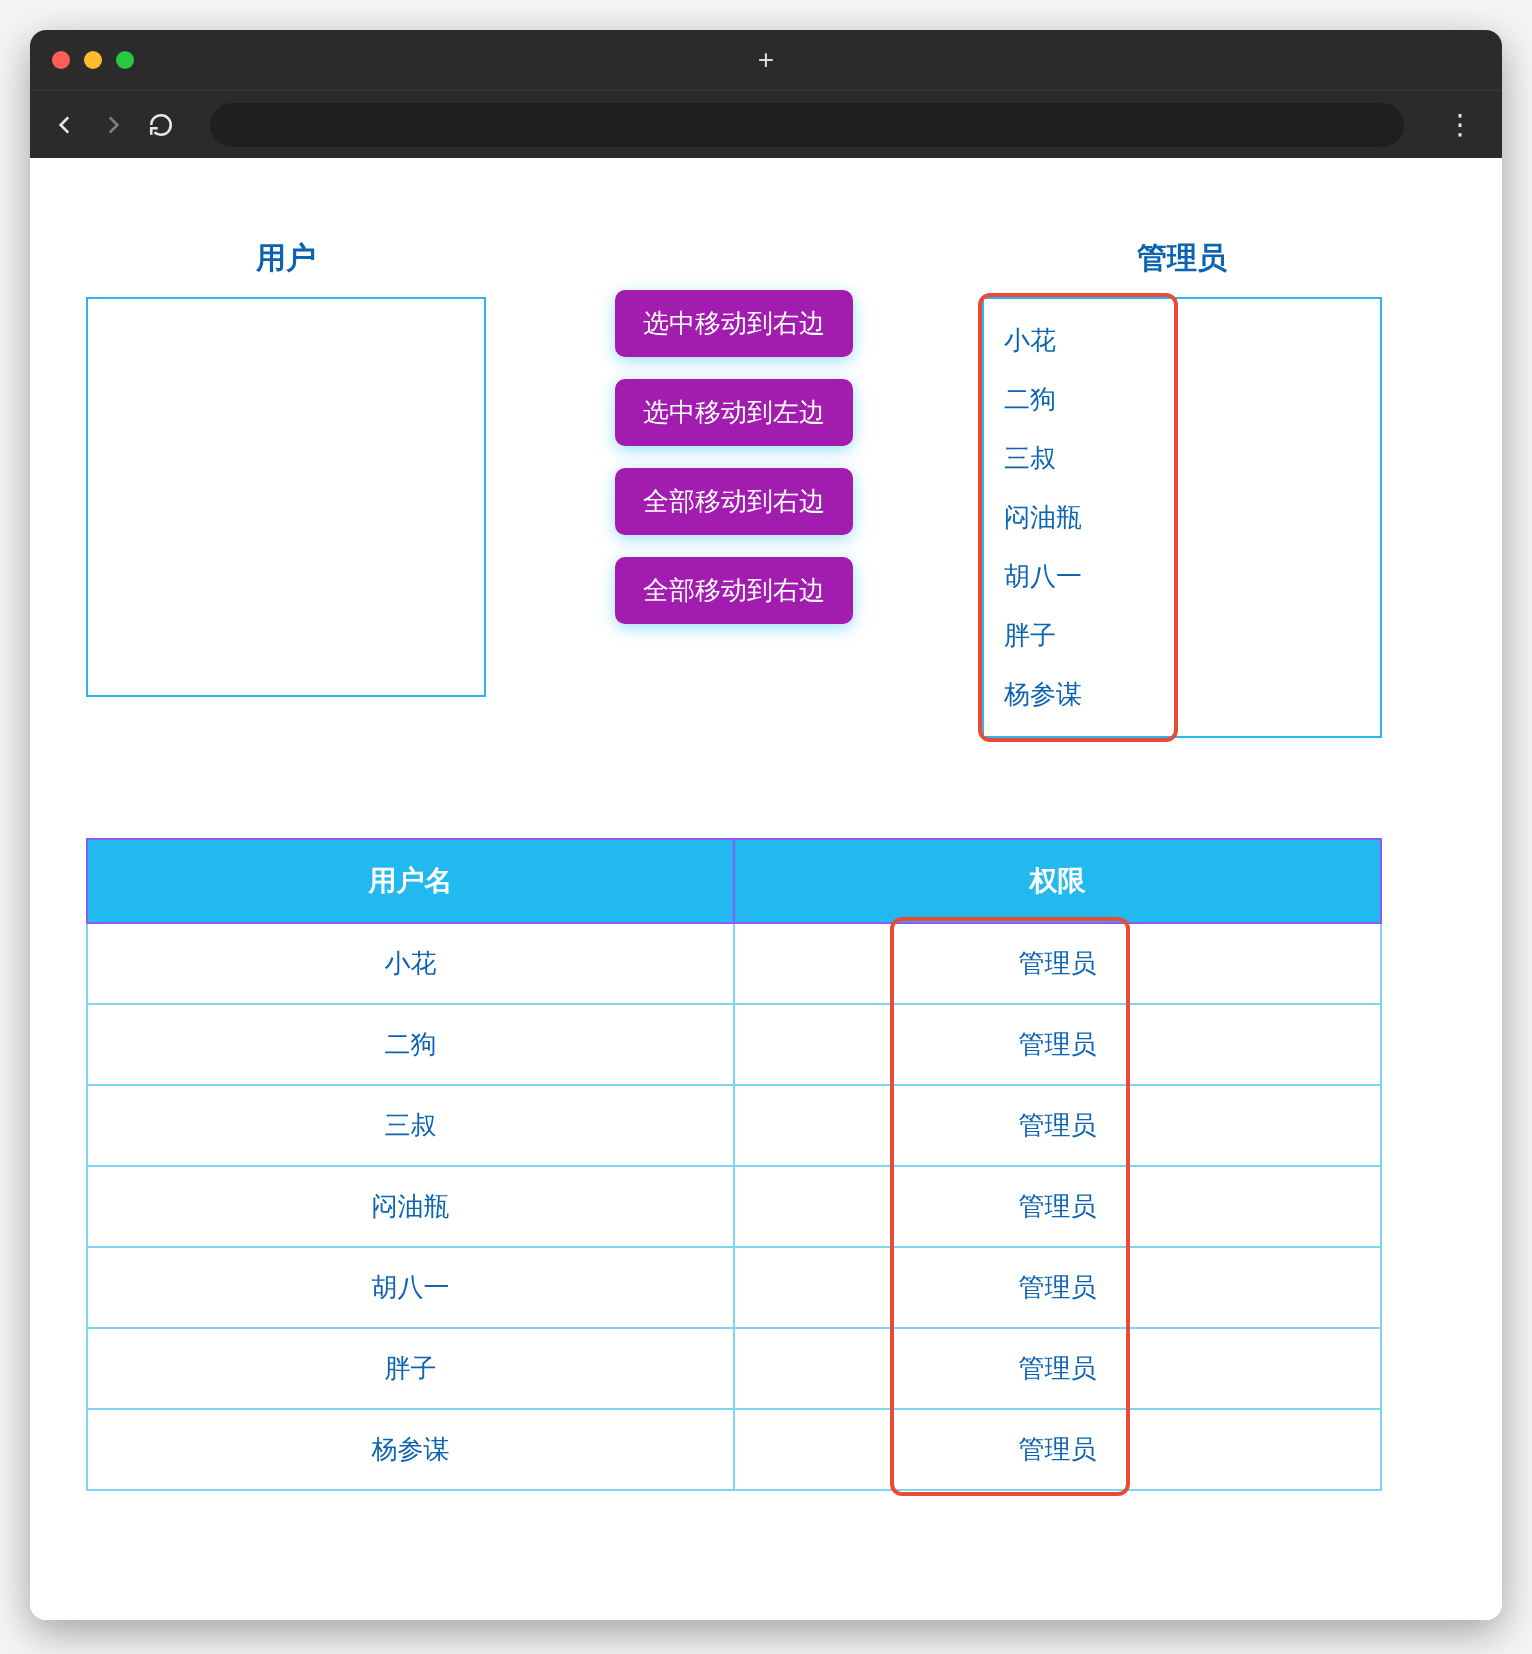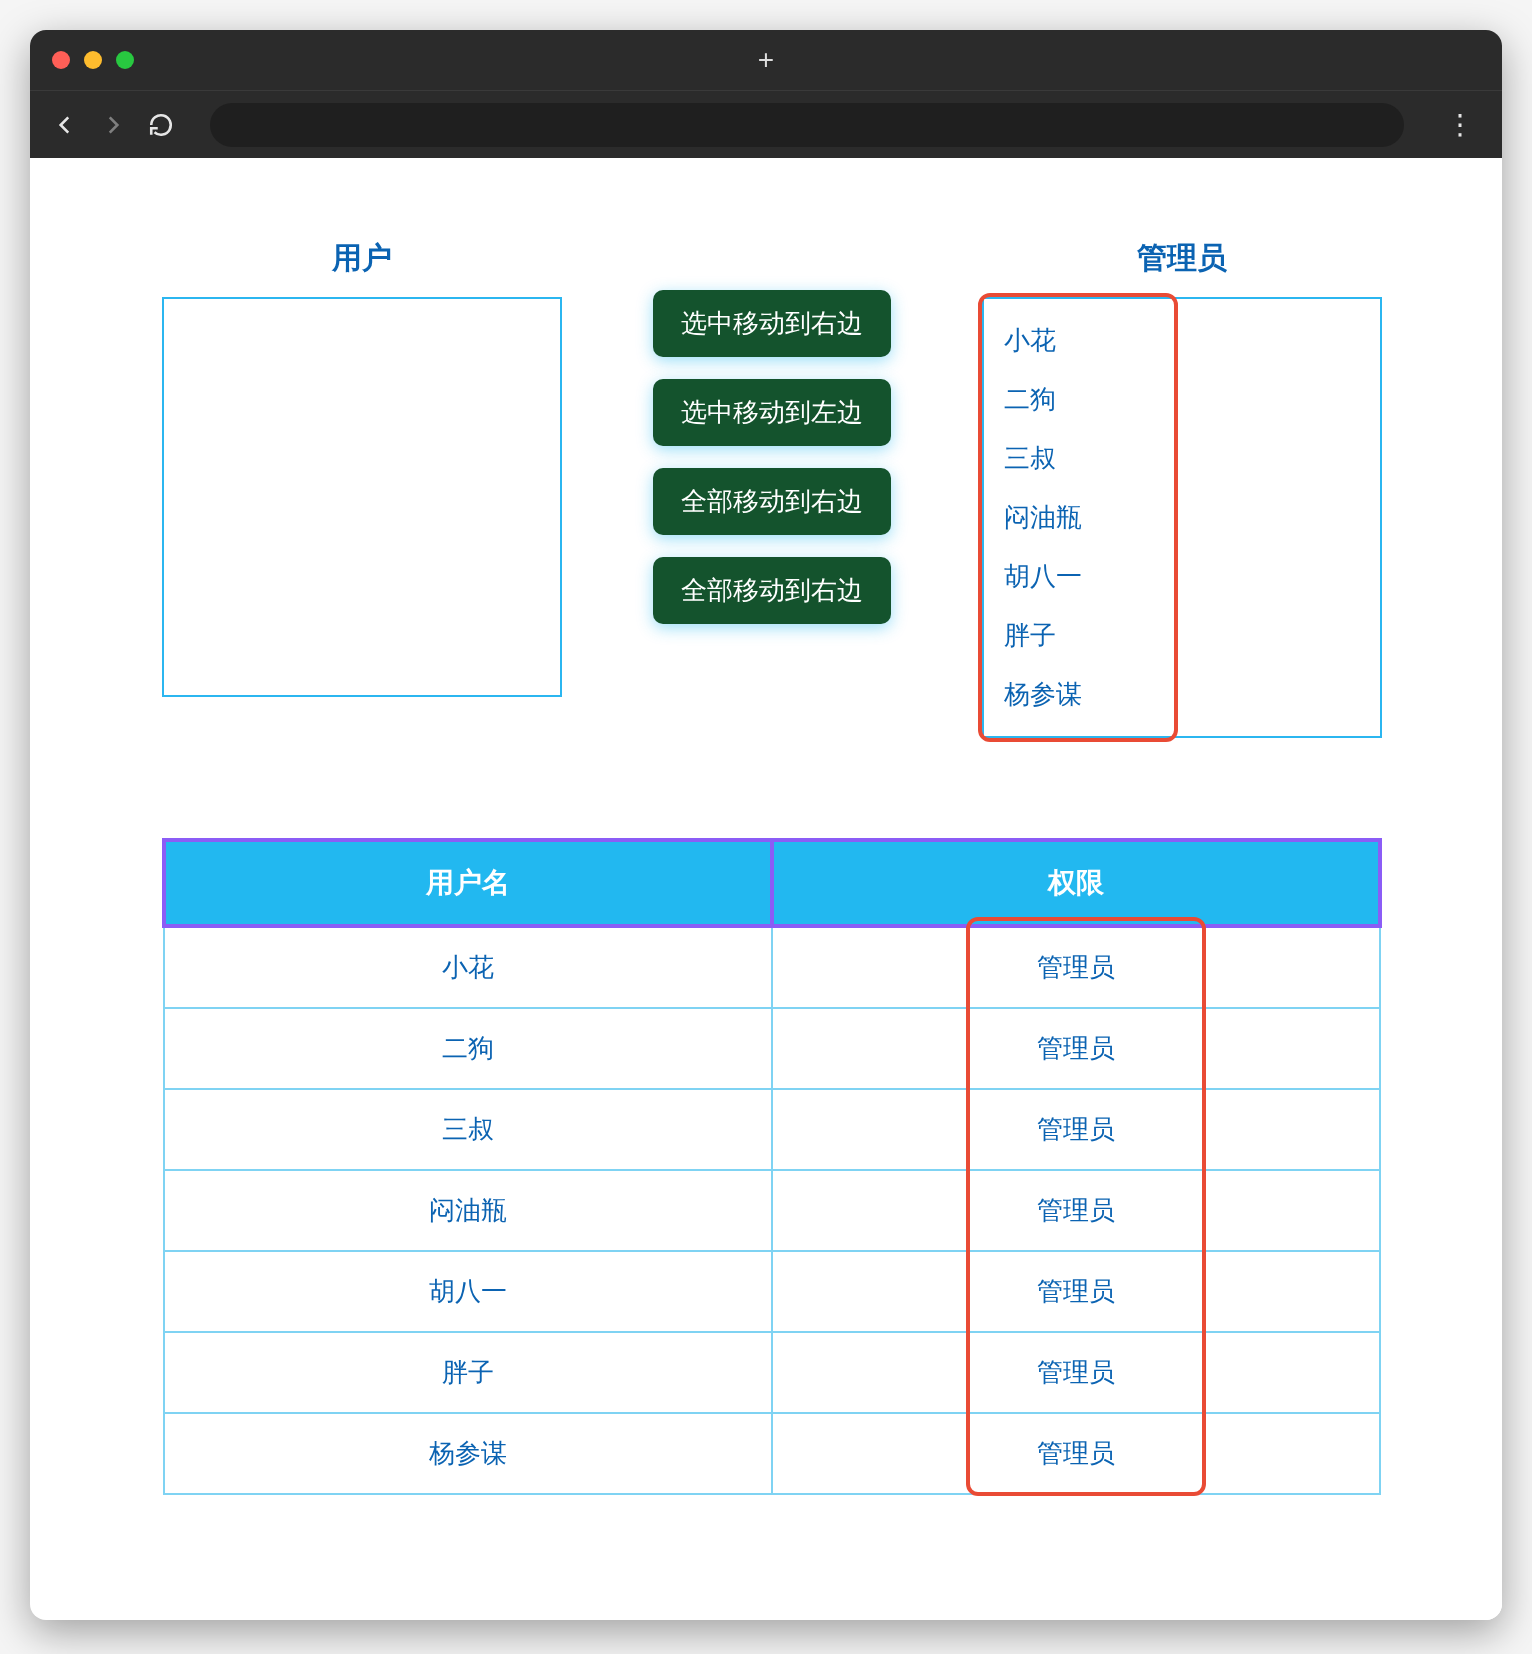--- a/index.html
+++ b/index.html
@@ -57,23 +57,22 @@
     height: 44px;
     background: #1f1f1f;
     border-radius: 22px;
     margin: 0 14px;
   }
   .kebab-icon { font-size: 28px; padding: 0 6px; }
 
   .viewport {
     background: #fff;
     flex: 1;
-    padding: 80px 120px 60px 92px;
-    color: #0b63b2;
-    margin-left: 40px;
+    padding: 80px 120px 60px 56px;
+    color: #0b63b2;
   }
 
   
   .transfer {
     display: flex;
     align-items: flex-start;
     justify-content: space-between;
     margin-bottom: 100px;
   }
   .col { flex: 0 0 400px; }
@@ -103,21 +102,21 @@
     pointer-events: none;
   }
 
   .btn-stack {
     display: flex;
     flex-direction: column;
     gap: 22px;
     margin-top: 52px;
   }
   .move-btn {
-    background: #14532d;
+    background: #a21caf;
     color: #fff;
     border: none;
     border-radius: 10px;
     font-size: 26px;
     padding: 16px 28px;
     cursor: pointer;
     box-shadow: 0 4px 16px rgba(34,184,240,0.45);
     white-space: nowrap;
   }
 
@@ -126,21 +125,21 @@
   table.perm {
     width: 100%;
     border-collapse: collapse;
   }
   table.perm th {
     background: #22b8f0;
     color: #fff;
     font-size: 28px;
     font-weight: 600;
     padding: 22px;
-    border: 4px solid #8b5cf6;
+    border: 2px solid #8b5cf6;
     width: 50%;
   }
   table.perm td {
     border: 2px solid #7fd3f3;
     font-size: 26px;
     text-align: center;
     padding: 22px;
     color: #0b63b2;
   }
 </style>

